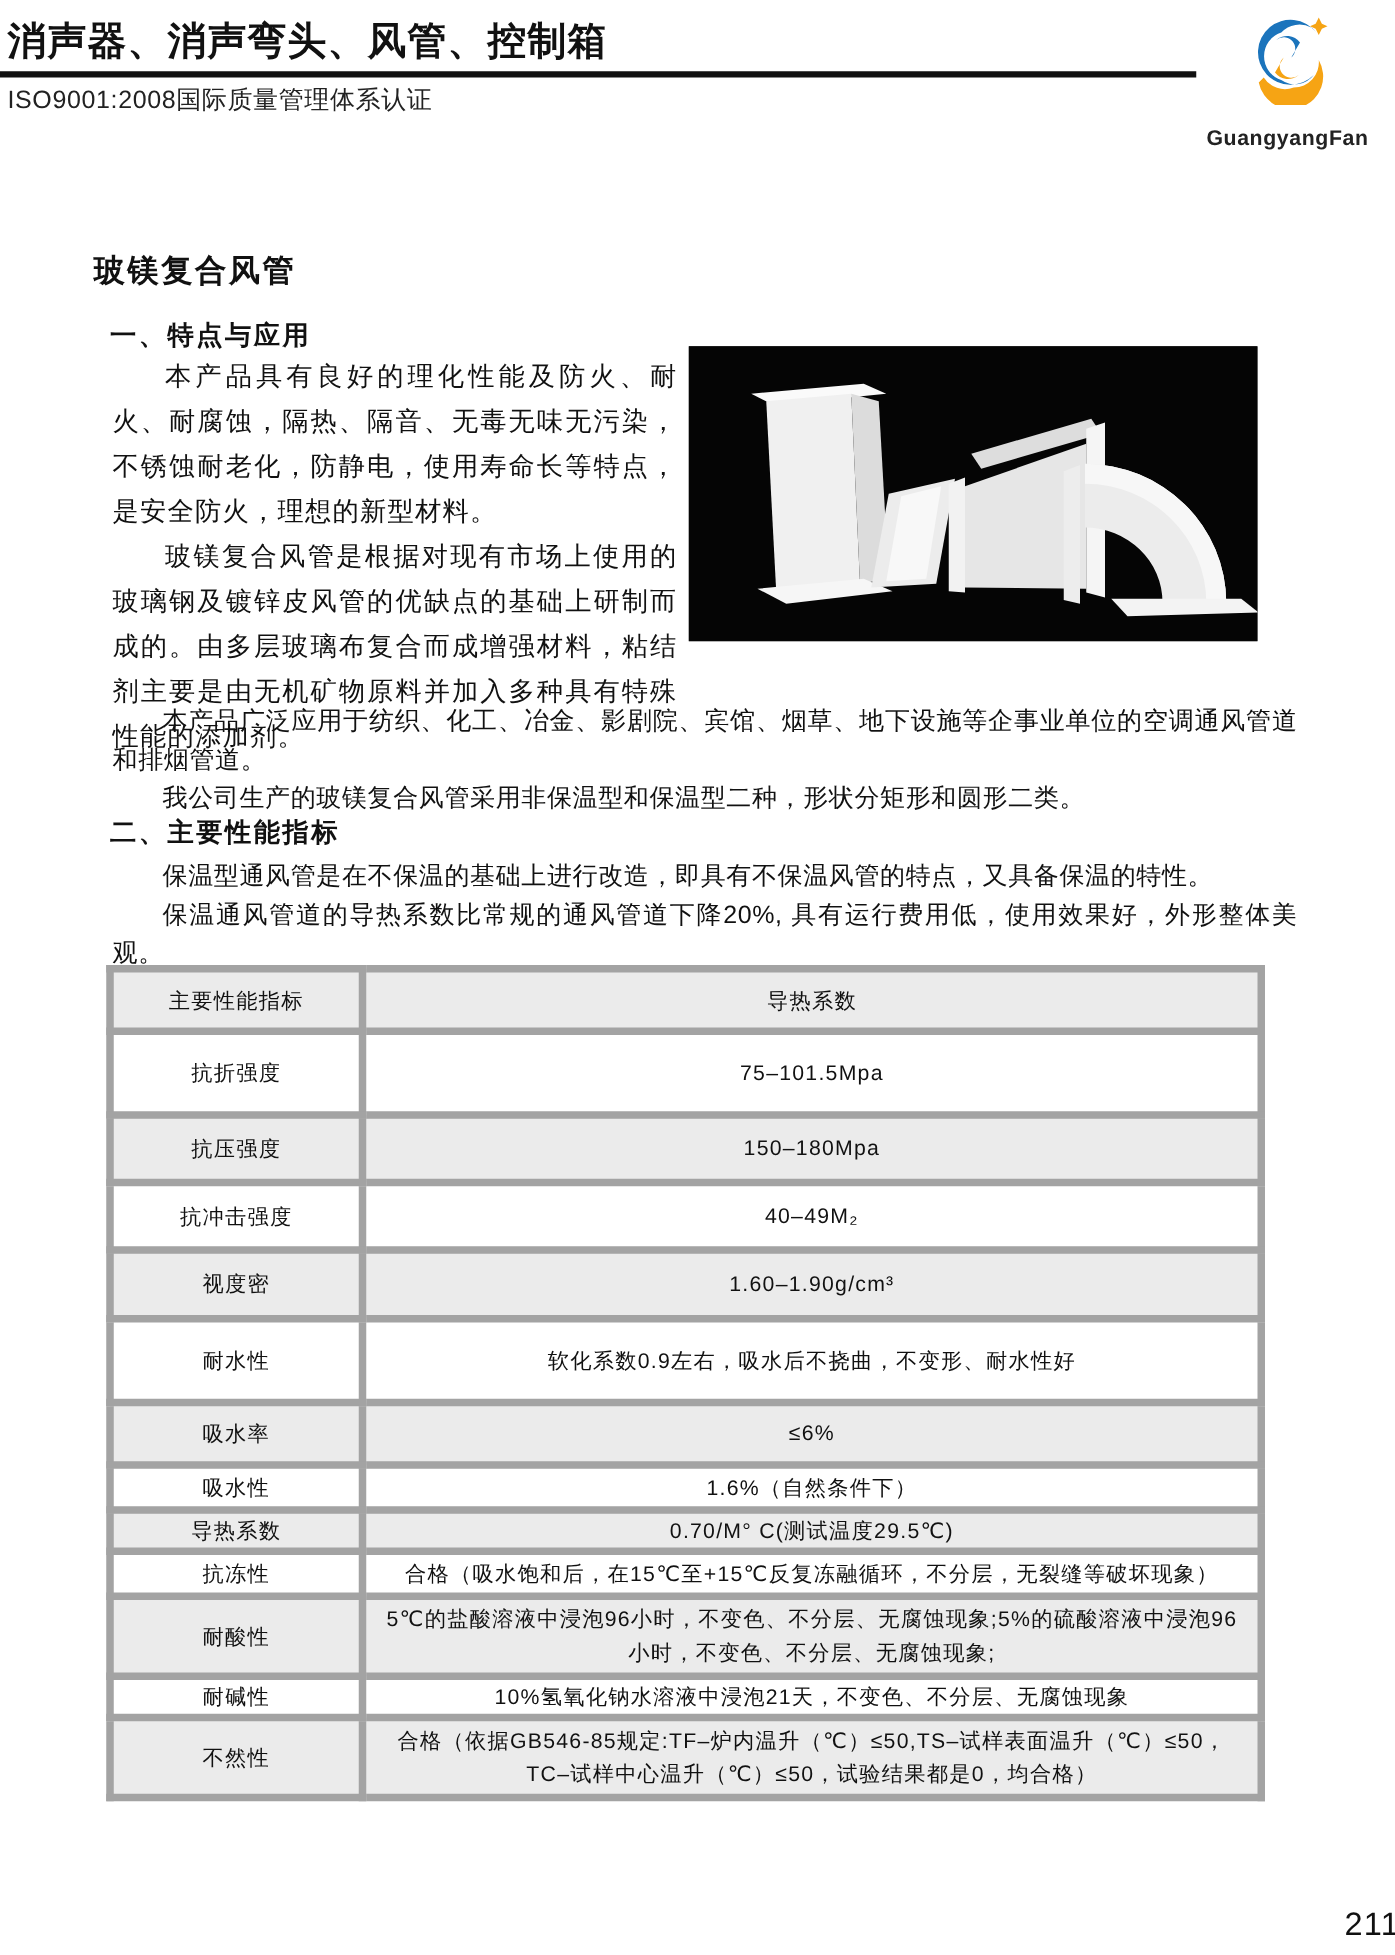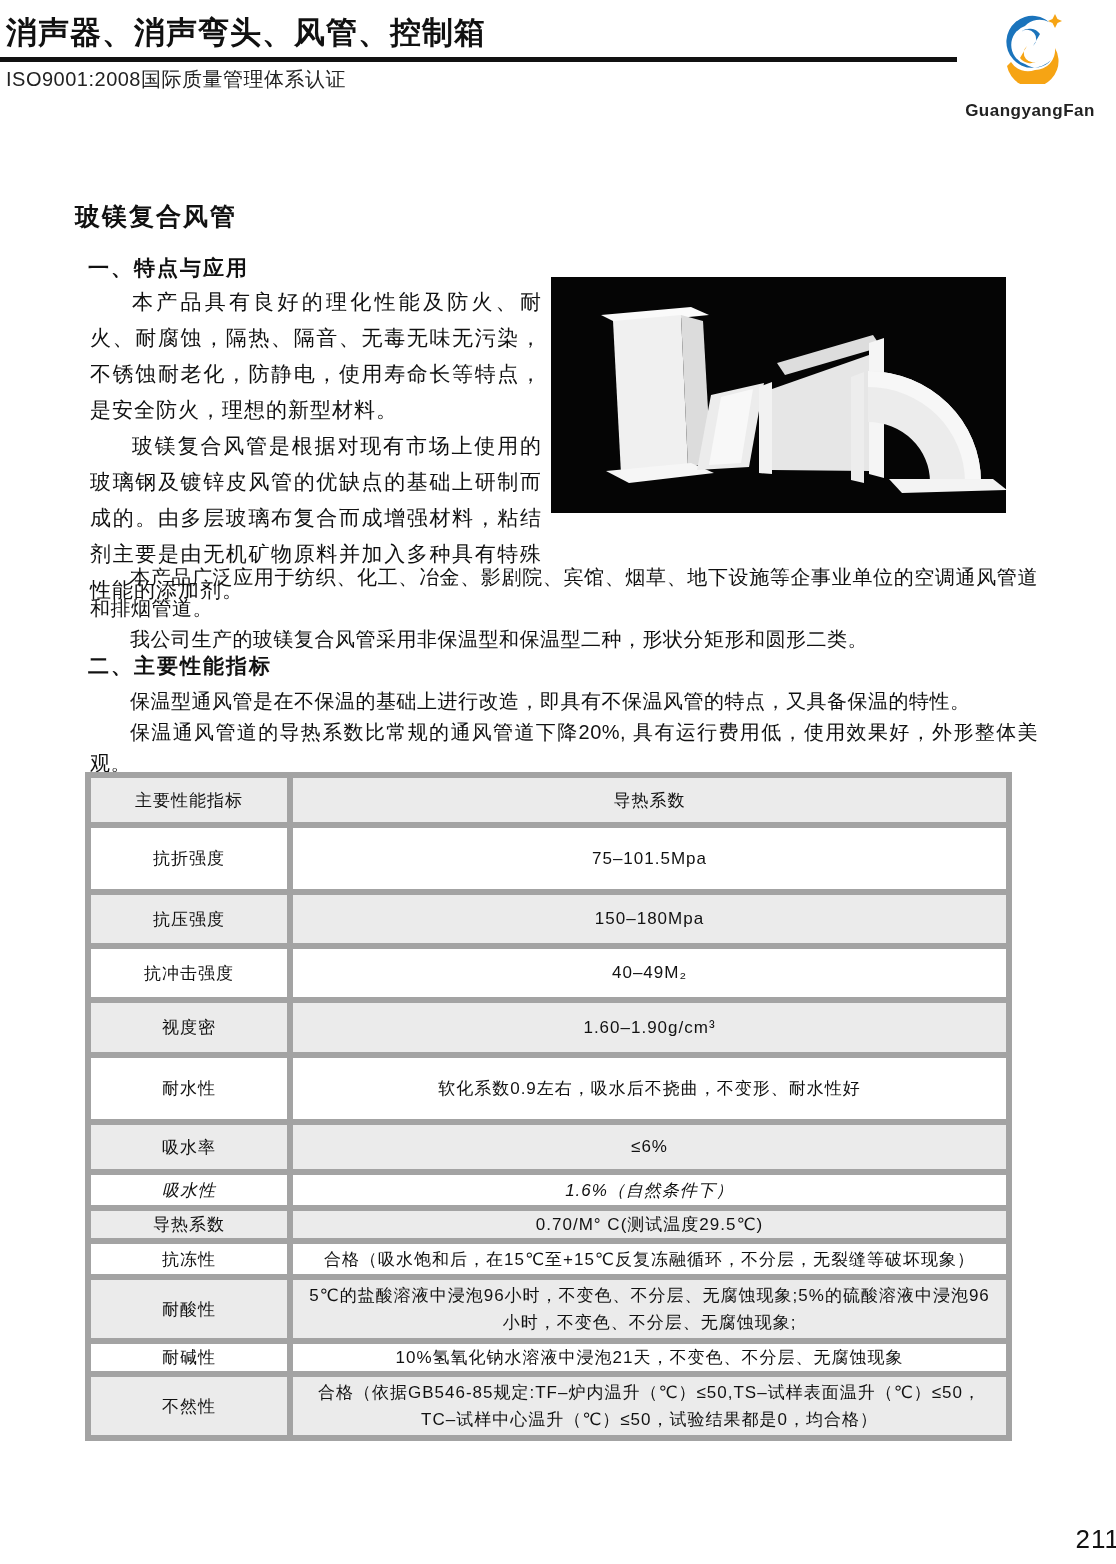--- a/index.html
+++ b/index.html
@@ -74,21 +74,21 @@
   .spec-table td,.spec-table th{
     border:6px solid #a3a3a3;
     font-size:17px;font-weight:normal;color:#111;
     text-align:center;vertical-align:middle;
     padding:2px 12px;letter-spacing:1px;
   }
   .spec-table .c1{width:172px;}
   .spec-table tr.gray td,.spec-table tr.gray th{background:#ebebeb;}
   .spec-table tr.white td{background:#ffffff;}
   .h54{height:50px;} .h57{height:67px;margin-left:30px;} .h58{height:54px;} .h59{height:55px;}
-  .h54b{height:50px;} .h40{height:36px;font-style:italic;} .h36{height:32px;padding-left:20px;} .h39{height:36px;margin-left:28px;}
+  .h54b{height:50px;} .h40{height:36px;} .h36{height:32px;padding-left:20px;} .h39{height:36px;margin-left:28px;}
   .h76{height:60px;padding-left:29px;} .h35{height:31px;} .h80{height:64px;}
   .longcell{line-height:27px;letter-spacing:0.2px;padding:6px 14px;}
   
   .pagenum{
     position:absolute;right:-4px;top:1524px;
     font-size:26px;color:#111;letter-spacing:1px;
   }
 </style>
 </head>
 <body>

